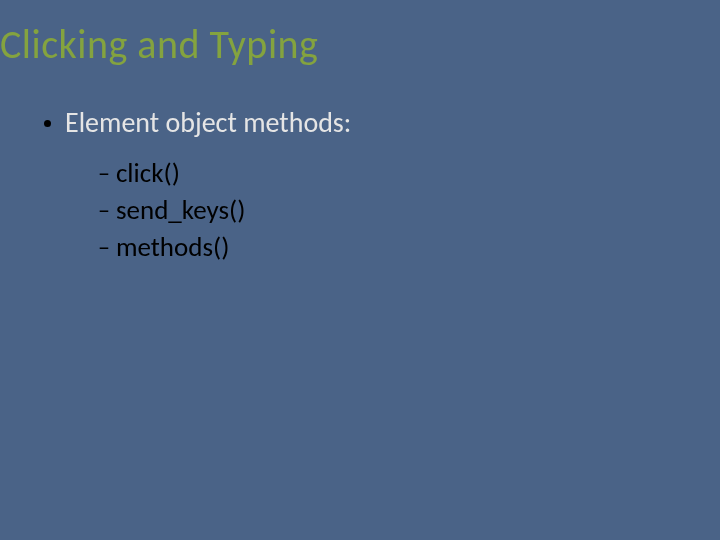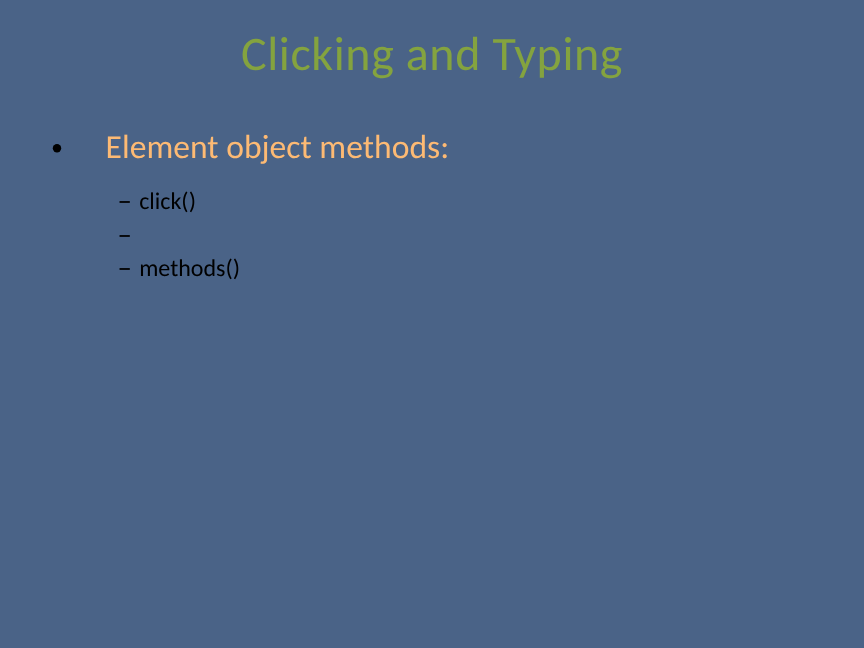--- a/index.html
+++ b/index.html
@@ -9,21 +9,20 @@
     height: 540px;
     overflow: hidden;
   }
   body {
     background: #4a6387;
     font-family: Calibri, "Segoe UI", Arial, sans-serif;
     color: #000;
   }
   .title {
     width: 100%;
-    text-align: center;
     font-size: 40px;
     font-weight: 400;
     padding-top: 20px;
     color: #84a33f;
     letter-spacing: 0.5px;
   }
   .content {
     padding-top: 36px;
     padding-left: 44px;
   }
@@ -36,40 +35,39 @@
     width: 7px;
     height: 7px;
     border-radius: 50%;
     background: #000;
     margin-right: 14px;
     margin-top: 2px;
     flex-shrink: 0;
   }
   .bullet-text {
     font-size: 28px;
-    color: #fdba74;
-    margin-left: 23px;
+    color: #e5e5e5;
   }
   .sub-list {
     padding-left: 54px;
     padding-top: 10px;
   }
   .sub-row {
     display: flex;
     align-items: center;
     margin-bottom: 4px;
   }
   .dash {
     font-size: 24px;
     color: #000;
     margin-right: 6px;
     line-height: 1;
   }
   .sub-text {
-    font-size: 20px;
+    font-size: 27px;
     color: #000;
   }
 </style>
 </head>
 <body>
 
 <div class="title">Clicking and Typing</div>
 
 <div class="content">
 
@@ -80,20 +78,21 @@
 
   <div class="sub-list">
 
     <div class="sub-row">
       <span class="dash">–</span>
       <span class="sub-text">click()</span>
     </div>
 
     <div class="sub-row">
       <span class="dash">–</span>
+      <span class="sub-text">send_keys()</span>
     </div>
 
     <div class="sub-row">
       <span class="dash">–</span>
       <span class="sub-text">methods()</span>
     </div>
 
   </div>
 
 </div>

